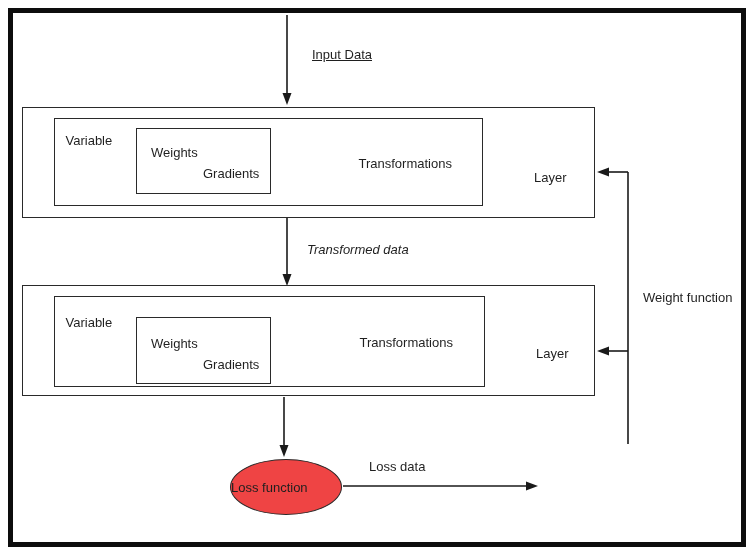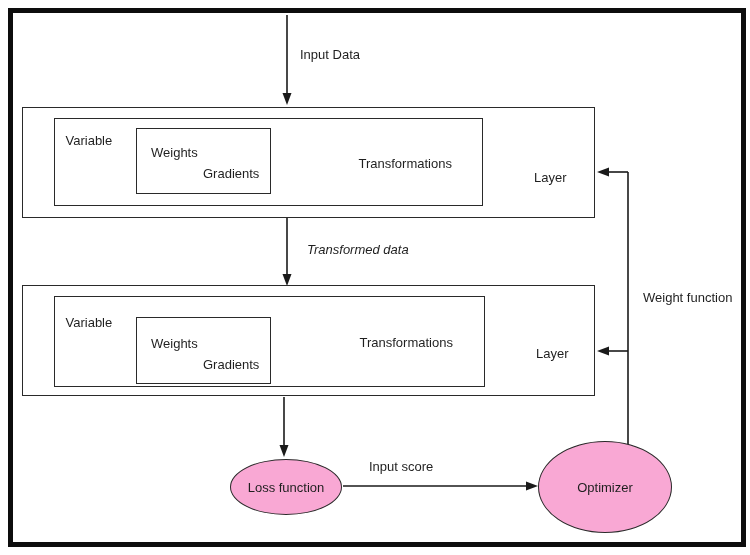--- a/index.html
+++ b/index.html
@@ -31,22 +31,22 @@
     white-space: nowrap;
     line-height: 15px;
   }
   .ellipse {
     position: absolute;
     border: 1.5px solid #2a2a2a;
     border-radius: 50%;
     box-sizing: border-box;
     display: flex;
     align-items: center;
-    justify-content: center;
-    background: #f9a8d4;
+    justify-content: flex-start;
+    background: #ef4444;
   }
   .arrows {
     position: absolute;
     left: 0; top: 0;
     width: 750px; height: 555px;
   }
 </style>
 </head>
 <body>
 
@@ -77,24 +77,24 @@
     <g stroke="#1a1a1a" stroke-width="1.6" fill="#1a1a1a">
       <line x1="628" y1="172" x2="608" y2="172" fill="none"></line>
       <polygon points="597,172 609,167.5 609,176.5" stroke="none"></polygon>
     </g>
     <g stroke="#1a1a1a" stroke-width="1.6" fill="#1a1a1a">
       <line x1="628" y1="351" x2="608" y2="351" fill="none"></line>
       <polygon points="597,351 609,346.5 609,355.5" stroke="none"></polygon>
     </g>
   </svg>
 
-  <div class="label" style="left:300px; top:47px;">Input Data</div>
+  <div class="label" style="left:312px; top:47px;text-decoration:underline;">Input Data</div>
   <div class="label" style="left:307px; top:242px;font-style:italic;">Transformed data</div>
   <div class="label" style="left:643px; top:290px;">Weight function</div>
-  <div class="label" style="left:369px; top:459px;">Input score</div>
+  <div class="label" style="left:369px; top:459px;">Loss data</div>
 
   <div class="box" style="left:22px; top:107px; width:573px; height:111px;">
     <div class="label" style="left:511px; top:62px;">Layer</div>
     <div class="box" style="left:30.5px; top:9.5px; width:429px; height:88px;">
       <div class="label" style="left:11px; top:14px;">Variable</div>
       <div class="label" style="left:304px; top:37px;">Transformations</div>
       <div class="box" style="left:81.5px; top:9.5px; width:135px; height:66px;">
         <div class="label" style="left:14px; top:16px;">Weights</div>
         <div class="label" style="left:66px; top:37px;">Gradients</div>
       </div>
@@ -110,17 +110,14 @@
         <div class="label" style="left:14px; top:18px;">Weights</div>
         <div class="label" style="left:66px; top:39px;">Gradients</div>
       </div>
     </div>
   </div>
 
   <div class="ellipse" style="left:230px; top:459px; width:112px; height:56px;">
     <span class="label" style="position:static;">Loss function</span>
   </div>
 
-  <div class="ellipse" style="left:538px; top:441px; width:134px; height:92px;">
-    <span class="label" style="position:static;">Optimizer</span>
-  </div>
 
 </div>
 
 </body></html>

